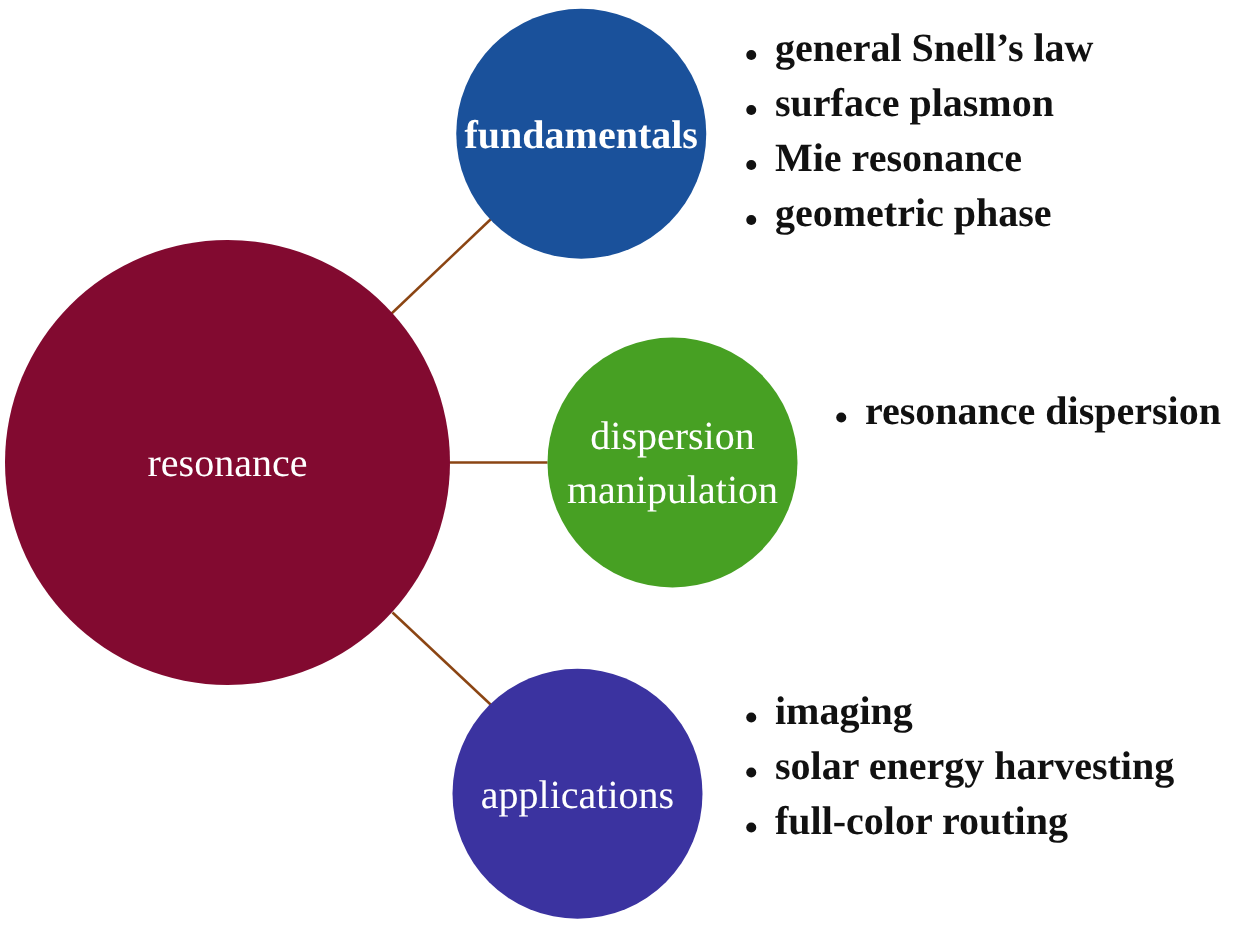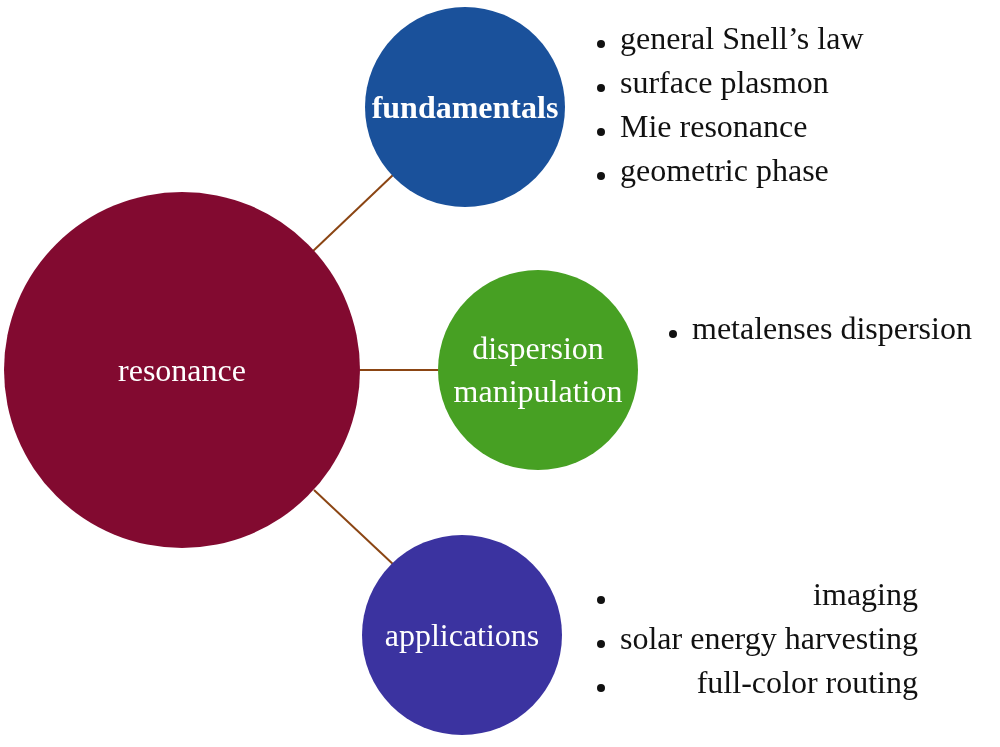--- a/index.html
+++ b/index.html
@@ -4,26 +4,26 @@
 <style>
   html,body{margin:0;padding:0;background:#ffffff;}
   body{width:1000px;height:747px;position:relative;overflow:hidden;font-family:"Liberation Serif","DejaVu Serif",serif;}
   svg.links{position:absolute;left:0;top:0;}
   .node{position:absolute;border-radius:50%;display:flex;align-items:center;justify-content:center;text-align:center;color:#ffffff;line-height:1.25;}
   .node span{display:block;}
   #main{left:4px;top:192px;width:356px;height:356px;background:#820a30;font-size:32px;}
   #fund{left:365px;top:7px;width:200px;height:200px;background:#1a519b;font-size:32px;font-weight:bold;}
   #disp{left:438px;top:270px;width:200px;height:200px;background:#47a023;font-size:32px;line-height:1.35;}
   #app{left:362px;top:535px;width:200px;height:200px;background:#3b33a0;font-size:32px;}
-  ul.list{position:absolute;margin:0;padding:0;list-style:none;color:#111;font-size:32px;line-height:44px;}
+  ul.list{position:absolute;margin:0;padding:0;list-style:none;color:#111;font-size:32px;line-height:44px;font-weight:bold;}
   ul.list li{position:relative;padding-left:28px;white-space:nowrap;}
   ul.list li::before{content:"";position:absolute;left:5px;top:24px;width:8px;height:8px;border-radius:50%;background:#111;}
   #fund-list{left:592px;top:16px;}
   #disp-list{left:664px;top:306px;}
-  #app-list{left:592px;top:572px;text-align:right;}
+  #app-list{left:592px;top:546px;}
 </style>
 </head>
 <body>
 
 <svg class="links" width="1000" height="747">
   <line x1="312" y1="252" x2="393" y2="175" stroke="#8b4513" stroke-width="2"></line>
   <line x1="360" y1="370" x2="438" y2="370" stroke="#8b4513" stroke-width="2"></line>
   <line x1="314" y1="490" x2="395" y2="566" stroke="#8b4513" stroke-width="2"></line>
 </svg>
 
@@ -43,21 +43,21 @@
   <li>geometric phase</li>
 </ul>
 
 <div id="disp" class="node" style="background: rgb(71, 160, 35);">
   <div>
     <span>dispersion</span>
     <span>manipulation</span>
   </div>
 </div>
 <ul id="disp-list" class="list">
-  <li>metalenses dispersion</li>
+  <li>resonance dispersion</li>
 </ul>
 
 <div id="app" class="node" style="background: rgb(59, 51, 160);">
   <span>applications</span>
 </div>
 <ul id="app-list" class="list">
   <li>imaging</li>
   <li>solar energy harvesting</li>
   <li>full-color routing</li>
 </ul>

